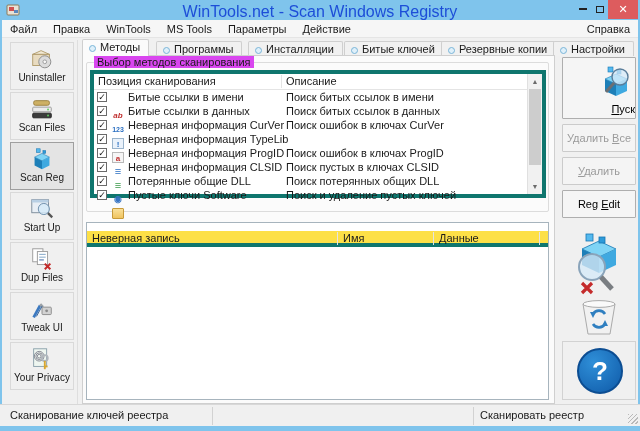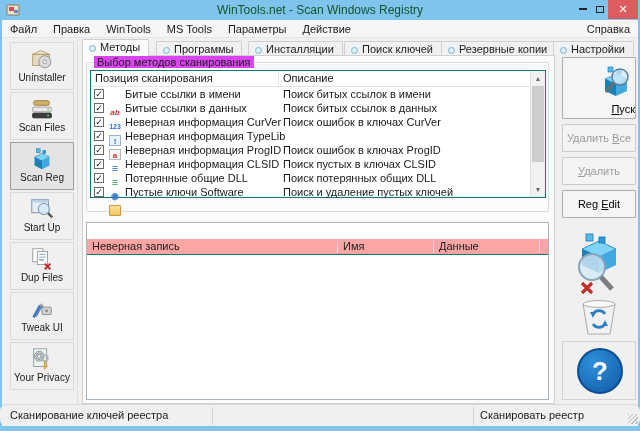--- a/index.html
+++ b/index.html
@@ -5,21 +5,21 @@
   * { margin:0; padding:0; box-sizing:border-box; }
   html,body { background:#cfd8df; }
   body { font-family:"Liberation Sans", sans-serif; color:#1a1a1a; }
   #win { position:relative; width:640px; height:431px; background:#f0f0f0; overflow:hidden;
          outline:1px solid #4f93bf; }
   .abs { position:absolute; }
 
   
   .titlebar { left:0; top:0; width:640px; height:20px; background:#7fc4ec; }
   .border-strip { background:#7fc4ec; }
-  .title-text { left:0; right:0; top:3px; text-align:center; font-size:12px; color:#14532d; }
+  .title-text { left:0; right:0; top:3px; text-align:center; font-size:16px; color:#1d4ed8; }
   .app-icon { left:6px; top:3px; width:14px; height:14px; }
   .winbtn { top:0; height:19px; text-align:center; font-size:11px; line-height:19px; cursor:default; }
   .min-glyph { display:inline-block; width:8px; border-bottom:2px solid #222; margin-bottom:3px; }
   .max-glyph { display:inline-block; width:8px; height:7px; border:1px solid #222; background:transparent; }
   .closebtn { background:#dd5c5e; color:#fff; font-size:11px; }
 
   .menubar { left:2px; top:20px; width:636px; height:18px; background:#f6f6f6; border-bottom:1px solid #e5e5e5;
              display:flex; align-items:center; font-size:11px; }
   .menu-item { padding:0 8px; height:18px; line-height:18px; }
   .menu-right { margin-left:auto; }
@@ -39,21 +39,21 @@
   .tab-dot { display:inline-block; width:7px; height:7px; border-radius:50%; background:#dff0fa; border:1px solid #7ab5d8;
              margin-right:4px; vertical-align:-1px; }
 
   .tabpage { left:82px; top:55px; width:473px; height:349px; background:#fbfbfb; border:1px solid #cfcfcf; z-index:4; }
 
   
   .groupbox { left:86px; top:62px; width:463px; height:150px; border:1px solid #dcdcdc; border-radius:2px; z-index:6; }
   .group-label { left:94px; top:56px; font-size:11px; background:#d946ef; padding:0 3px; z-index:7; }
 
   
-  .mlist { left:90px; top:70px; width:456px; height:128px; background:#fff; border:1px solid #0f766e; z-index:7; }
+  .mlist { left:90px; top:70px; width:456px; height:128px; background:#fff; border:4px solid #0f766e; z-index:7; }
   .mhead { position:absolute; left:0; top:0; right:15px; height:16px; background:#fff; border-bottom:1px solid #e4e4e4; font-size:11px; }
   .mhead .h1 { position:absolute; left:4px; top:1px; }
   .mhead .h2 { position:absolute; left:192px; top:1px; }
   .hsep { position:absolute; top:1px; height:13px; width:1px; background:#e4e4e4; }
   .mrows { position:absolute; left:0; top:16px; right:15px; bottom:0; }
   .lrow { position:relative; height:14px; font-size:11px; }
   .cb { position:absolute; left:3px; top:2px; width:10px; height:10px; background:#fff; border:1px solid #6a6a6a;
         font-size:9px; line-height:9px; text-align:center; color:#1c1c1c; }
   .ric { position:absolute; left:18px; top:1px; width:12px; height:11px; font-size:8px; line-height:11px; text-align:center;
          font-weight:bold; overflow:hidden;margin-top:19px; }
@@ -68,38 +68,38 @@
   .rname { position:absolute; left:34px; top:1px; white-space:nowrap; }
   .rdesc { position:absolute; left:192px; top:1px; white-space:nowrap; }
 
   
   .vscroll { position:absolute; right:0; top:0; width:15px; bottom:0; background:#f1f1f1; border-left:1px solid #e0e0e0; }
   .sarrow { position:absolute; left:0; width:14px; height:15px; font-size:7px; line-height:15px; text-align:center; color:#6b6b6b; }
   .sthumb { position:absolute; left:1px; top:15px; width:12px; height:76px; background:#cdcdcd; }
 
   
   .rlist { left:86px; top:222px; width:463px; height:178px; background:#fff; border:1px solid #a7b4bd; z-index:6; font-size:11px; }
-  .rhead { position:absolute; left:0; top:16px; right:0; height:16px; border-bottom:1px solid #0f766e; background:#fca5a5; }
+  .rhead { position:absolute; left:0; top:8px; right:0; height:16px; border-bottom:4px solid #0f766e; background:#fde047; }
   .rh { position:absolute; top:1px; }
 
   
   .btn { position:absolute; left:562px; width:74px; background:#f5f5f5; border:1px solid #aeaeae; border-radius:1px;
          text-align:center; font-size:11px; cursor:pointer; }
   .btn:disabled,.btn.disabled { color:#9b9b9b; border-color:#cbcbcb; background:#f4f4f4; cursor:default; }
   .key { text-decoration:underline; }
   .start-btn { top:57px; height:62px;text-align:right; }
   .start-btn .blabel { display:block; margin-top:2px; }
   .helpbox { left:562px; top:341px; width:74px; height:59px; border:1px solid #d2d2d2; z-index:2; }
   .helpbtn { position:absolute; left:14px; top:6px; width:46px; height:46px; border-radius:50%;
              background:radial-gradient(circle at 35% 30%, #2f8fd8, #0f5aa8); border:2px solid #0c4d92;
              color:#fff; font-size:26px; font-weight:bold; text-align:center; line-height:43px; cursor:pointer; }
   .rp-icon { position:absolute; }
 
   
-  .statusbar { left:0px; top:404px; width:640px; height:22px; background:#f0f0f0; border-top:1px solid #d8d8d8; font-size:11px;border-radius:7px; }
+  .statusbar { left:0px; top:404px; width:640px; height:22px; background:#f0f0f0; border-top:1px solid #d8d8d8; font-size:11px; }
   .st-sec { position:absolute; top:4px; }
   .st-div { position:absolute; top:2px; width:1px; height:18px; background:#d2d2d2; }
   .grip { position:absolute; right:2px; bottom:2px; width:10px; height:10px;
           background:repeating-linear-gradient(135deg,#b9b9b9 0 1px,transparent 1px 3px); }
 </style>
 </head>
 <body>
 
 <div id="win">
 
@@ -199,21 +199,21 @@
         <line x1="17" y1="16" x2="17" y2="25" stroke="#d9a62e" stroke-width="2"></line>
         <line x1="17" y1="22" x2="20" y2="22" stroke="#d9a62e" stroke-width="2"></line>
       </svg>
       <span class="side-label">Your Privacy</span>
     </div>
   </div>
 
   <div class="abs tab active" style="left:82px"><span class="tab-dot"></span><span>Методы</span></div>
   <div class="abs tab" style="left:156px"><span class="tab-dot"></span><span>Программы</span></div>
   <div class="abs tab" style="left:248px"><span class="tab-dot"></span><span>Инсталляции</span></div>
-  <div class="abs tab" style="left:344px"><span class="tab-dot"></span><span>Поиск ключей</span></div>
+  <div class="abs tab" style="left:344px"><span class="tab-dot"></span><span>Битые ключей</span></div>
   <div class="abs tab" style="left:441px"><span class="tab-dot"></span><span>Резервные копии</span></div>
   <div class="abs tab" style="left:553px"><span class="tab-dot"></span><span>Настройки</span></div>
 
   <div class="abs tabpage"></div>
 
   <div class="abs groupbox"></div>
   <div class="abs group-label">Выбор методов сканирования</div>
 
   <div class="abs mlist">
     <div class="mhead">

